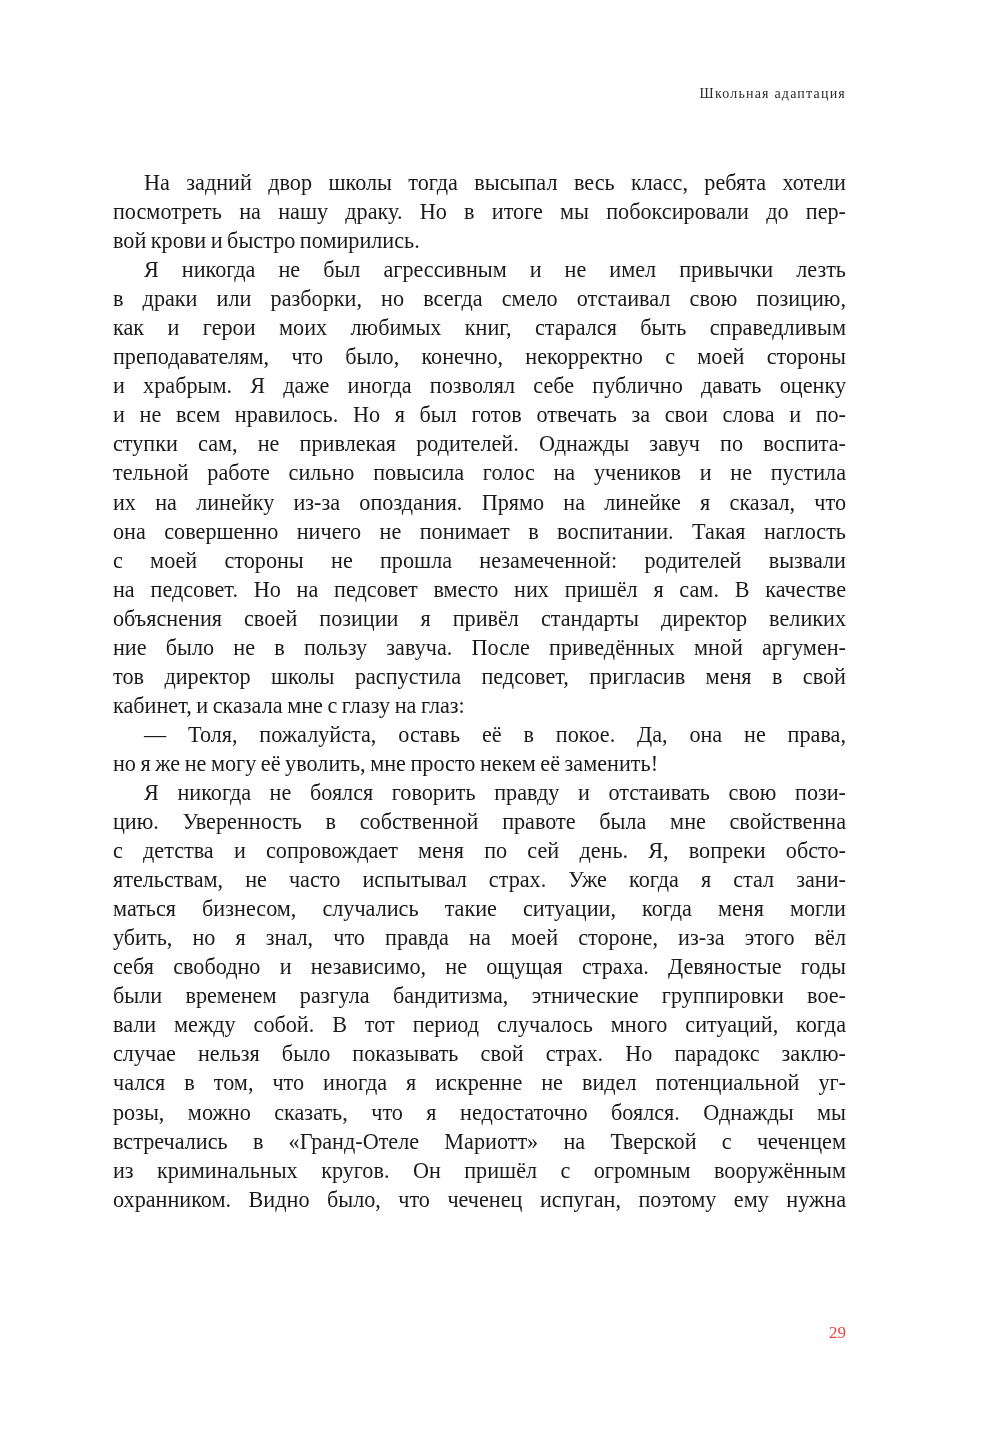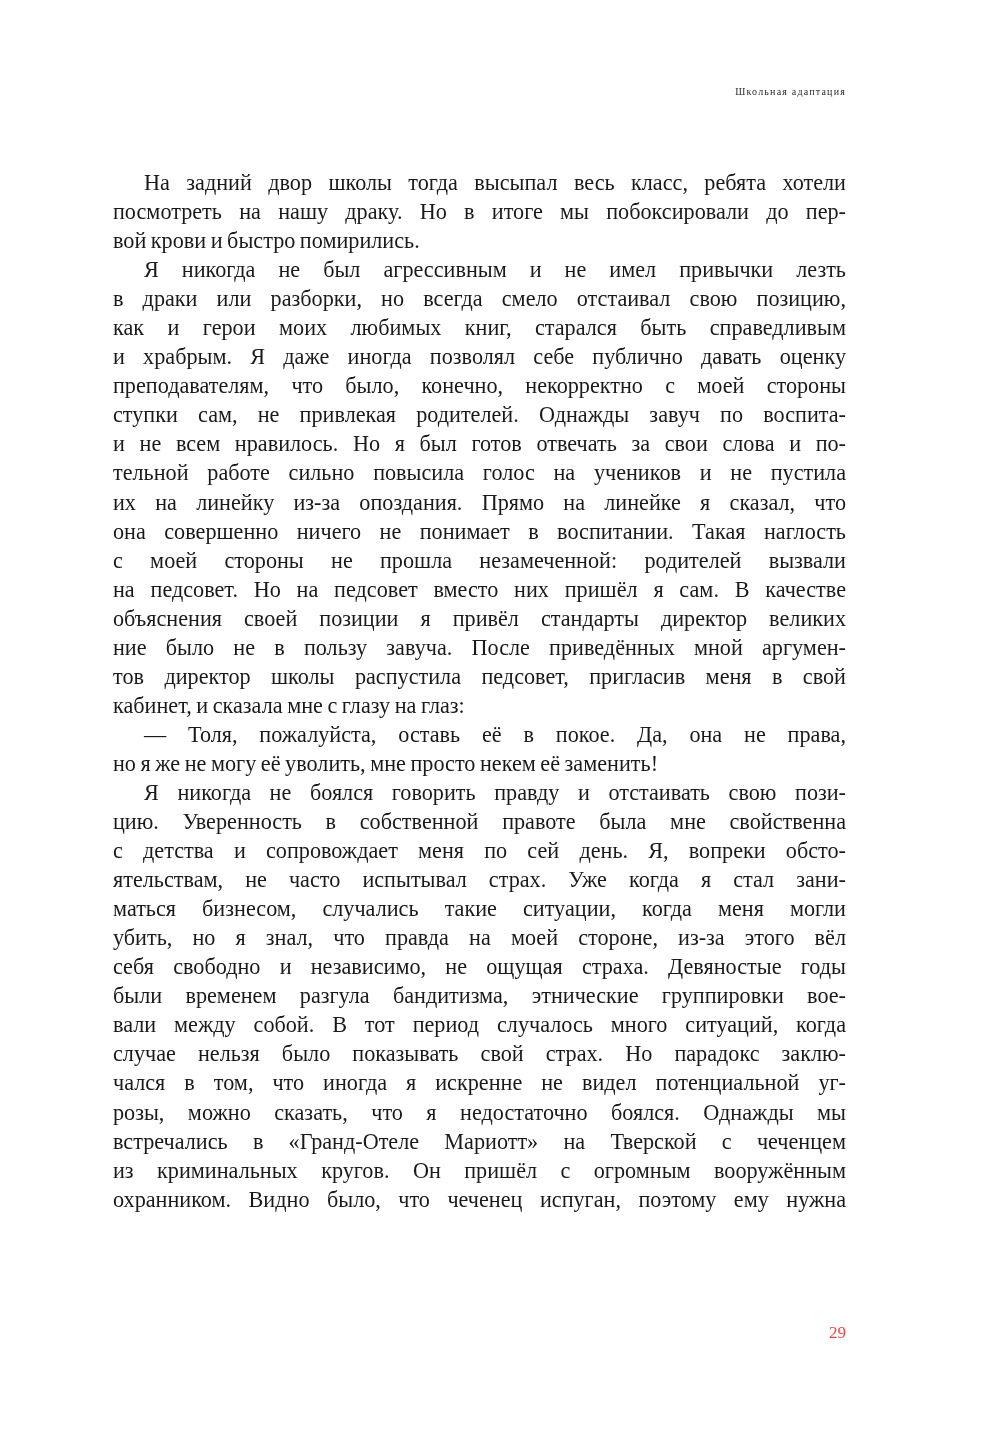--- a/index.html
+++ b/index.html
@@ -12,21 +12,21 @@
       height: 1447px;
       position: relative;
       overflow: hidden;
       font-family: "Liberation Serif", "DejaVu Serif", serif;
       color: #1a1a1a;
     }
     .running-header {
       position: absolute;
       top: 86px;
       right: 146px;
-      font-size: 10px;
+      font-size: 14px;
       letter-spacing: 1.2px;
       color: #2a2a2a;
       font-family: "Liberation Serif", serif;
     }
     .text-block {
       position: absolute;
       top: 168px;
       left: 113px;
       width: 733px;
     }
@@ -60,24 +60,24 @@
 
 <div class="running-header">Школьная адаптация</div>
 
 <div class="text-block" id="text-block">
     <span class="line indent">На задний двор школы тогда высыпал весь класс, ребята хотели</span>
     <span class="line">посмотреть на нашу драку. Но в итоге мы побоксировали до пер-</span>
     <span class="line last">вой крови и быстро помирились.</span>
     <span class="line indent">Я никогда не был агрессивным и не имел привычки лезть</span>
     <span class="line">в драки или разборки, но всегда смело отстаивал свою позицию,</span>
     <span class="line">как и герои моих любимых книг, старался быть справедливым</span>
+    <span class="line">преподавателям, что было, конечно, некорректно с моей стороны</span>
     <span class="line">и храбрым. Я даже иногда позволял себе публично давать оценку</span>
-    <span class="line">преподавателям, что было, конечно, некорректно с моей стороны</span>
+    <span class="line">и не всем нравилось. Но я был готов отвечать за свои слова и по-</span>
     <span class="line">ступки сам, не привлекая родителей. Однажды завуч по воспита-</span>
-    <span class="line">и не всем нравилось. Но я был готов отвечать за свои слова и по-</span>
     <span class="line">тельной работе сильно повысила голос на учеников и не пустила</span>
     <span class="line">их на линейку из-за опоздания. Прямо на линейке я сказал, что</span>
     <span class="line">она совершенно ничего не понимает в воспитании. Такая наглость</span>
     <span class="line">с моей стороны не прошла незамеченной: родителей вызвали</span>
     <span class="line">на педсовет. Но на педсовет вместо них пришёл я сам. В качестве</span>
     <span class="line">объяснения своей позиции я привёл стандарты директор великих</span>
     <span class="line">ние было не в пользу завуча. После приведённых мной аргумен-</span>
     <span class="line">тов директор школы распустила педсовет, пригласив меня в свой</span>
     <span class="line last">кабинет, и сказала мне с глазу на глаз:</span>
     <span class="line indent">— Толя, пожалуйста, оставь её в покое. Да, она не права,</span>

